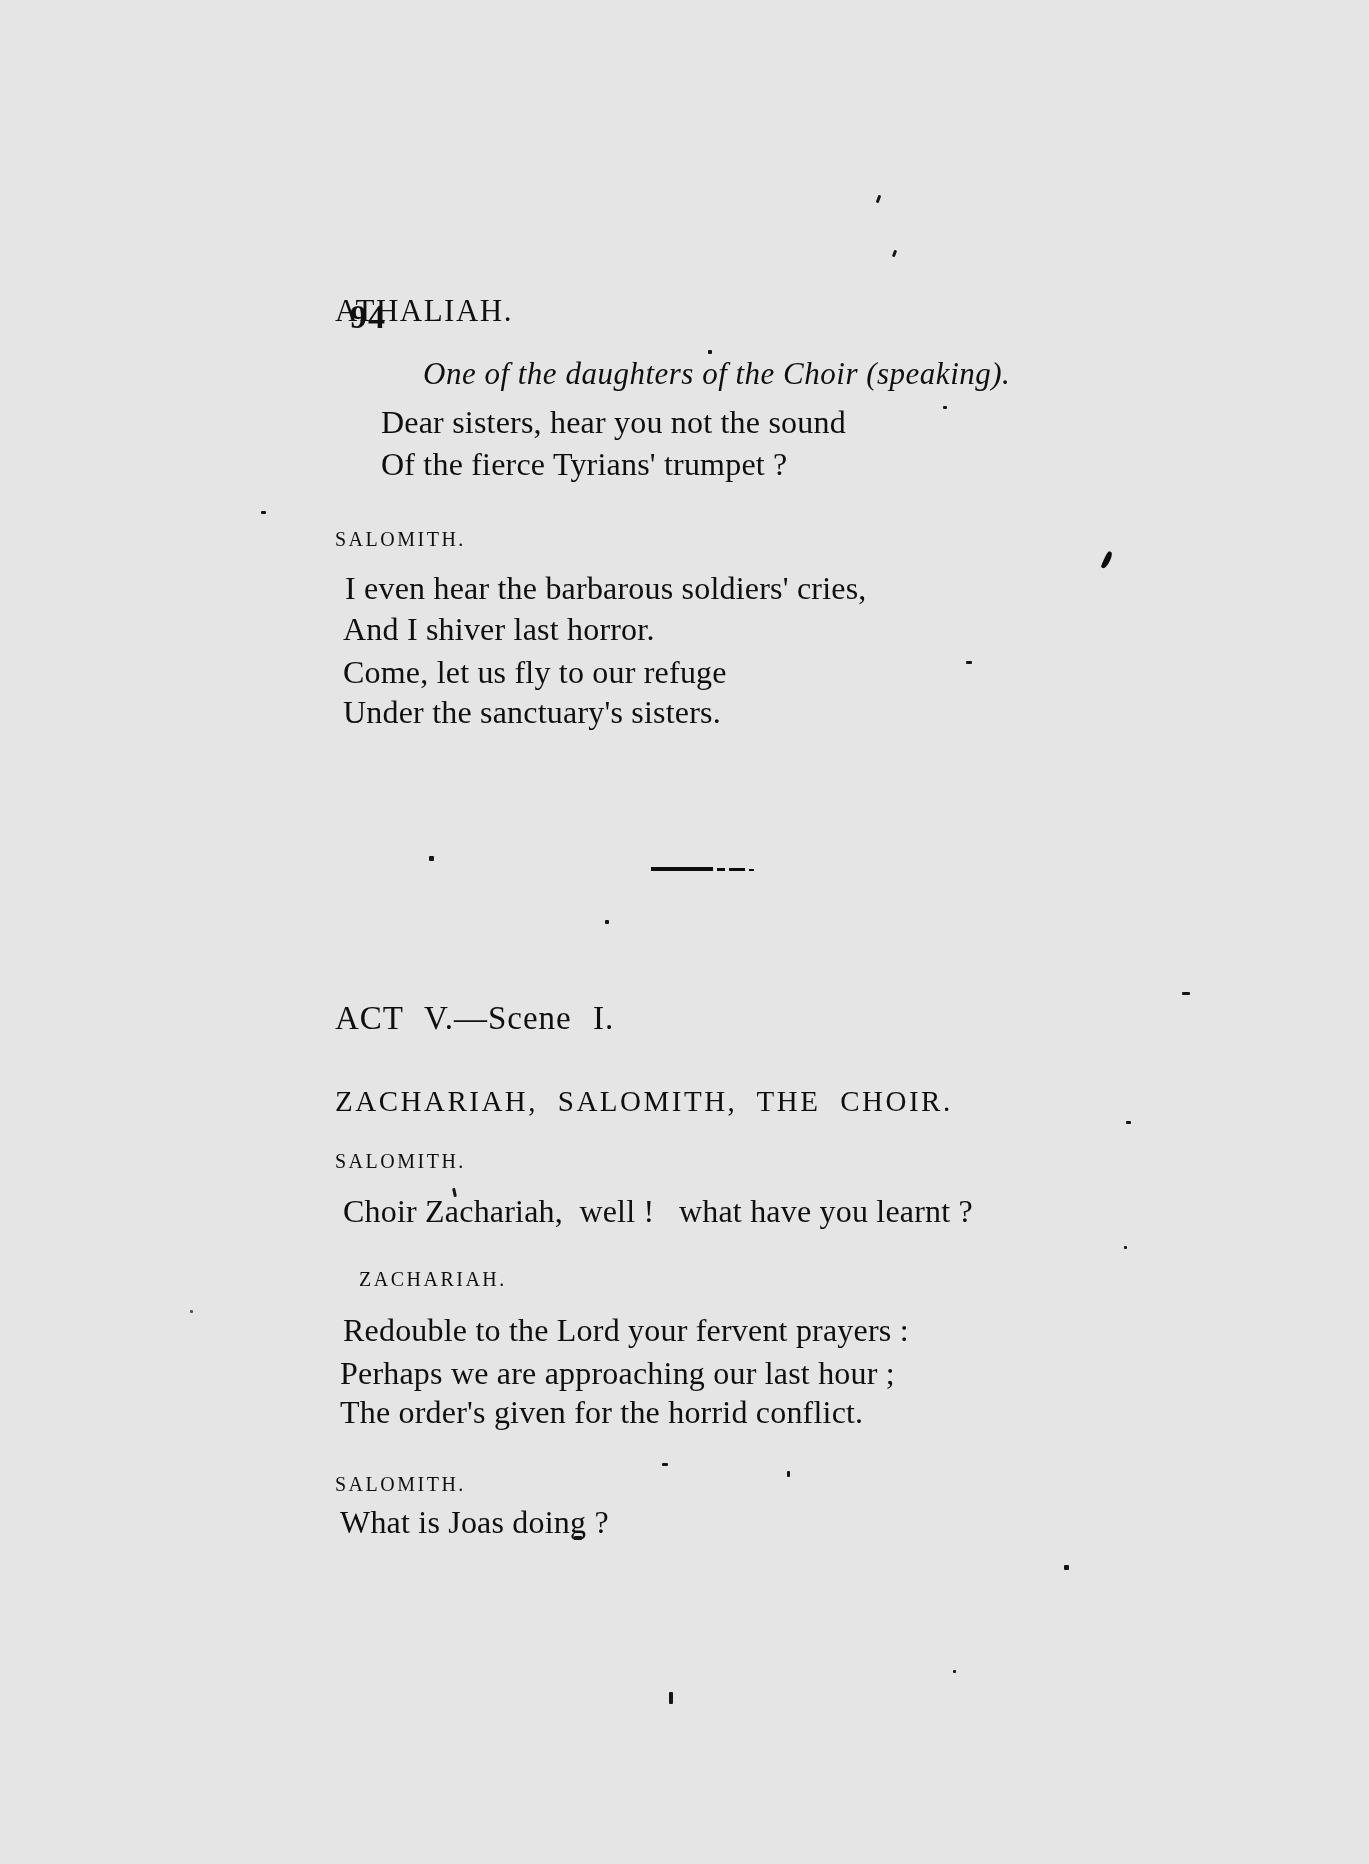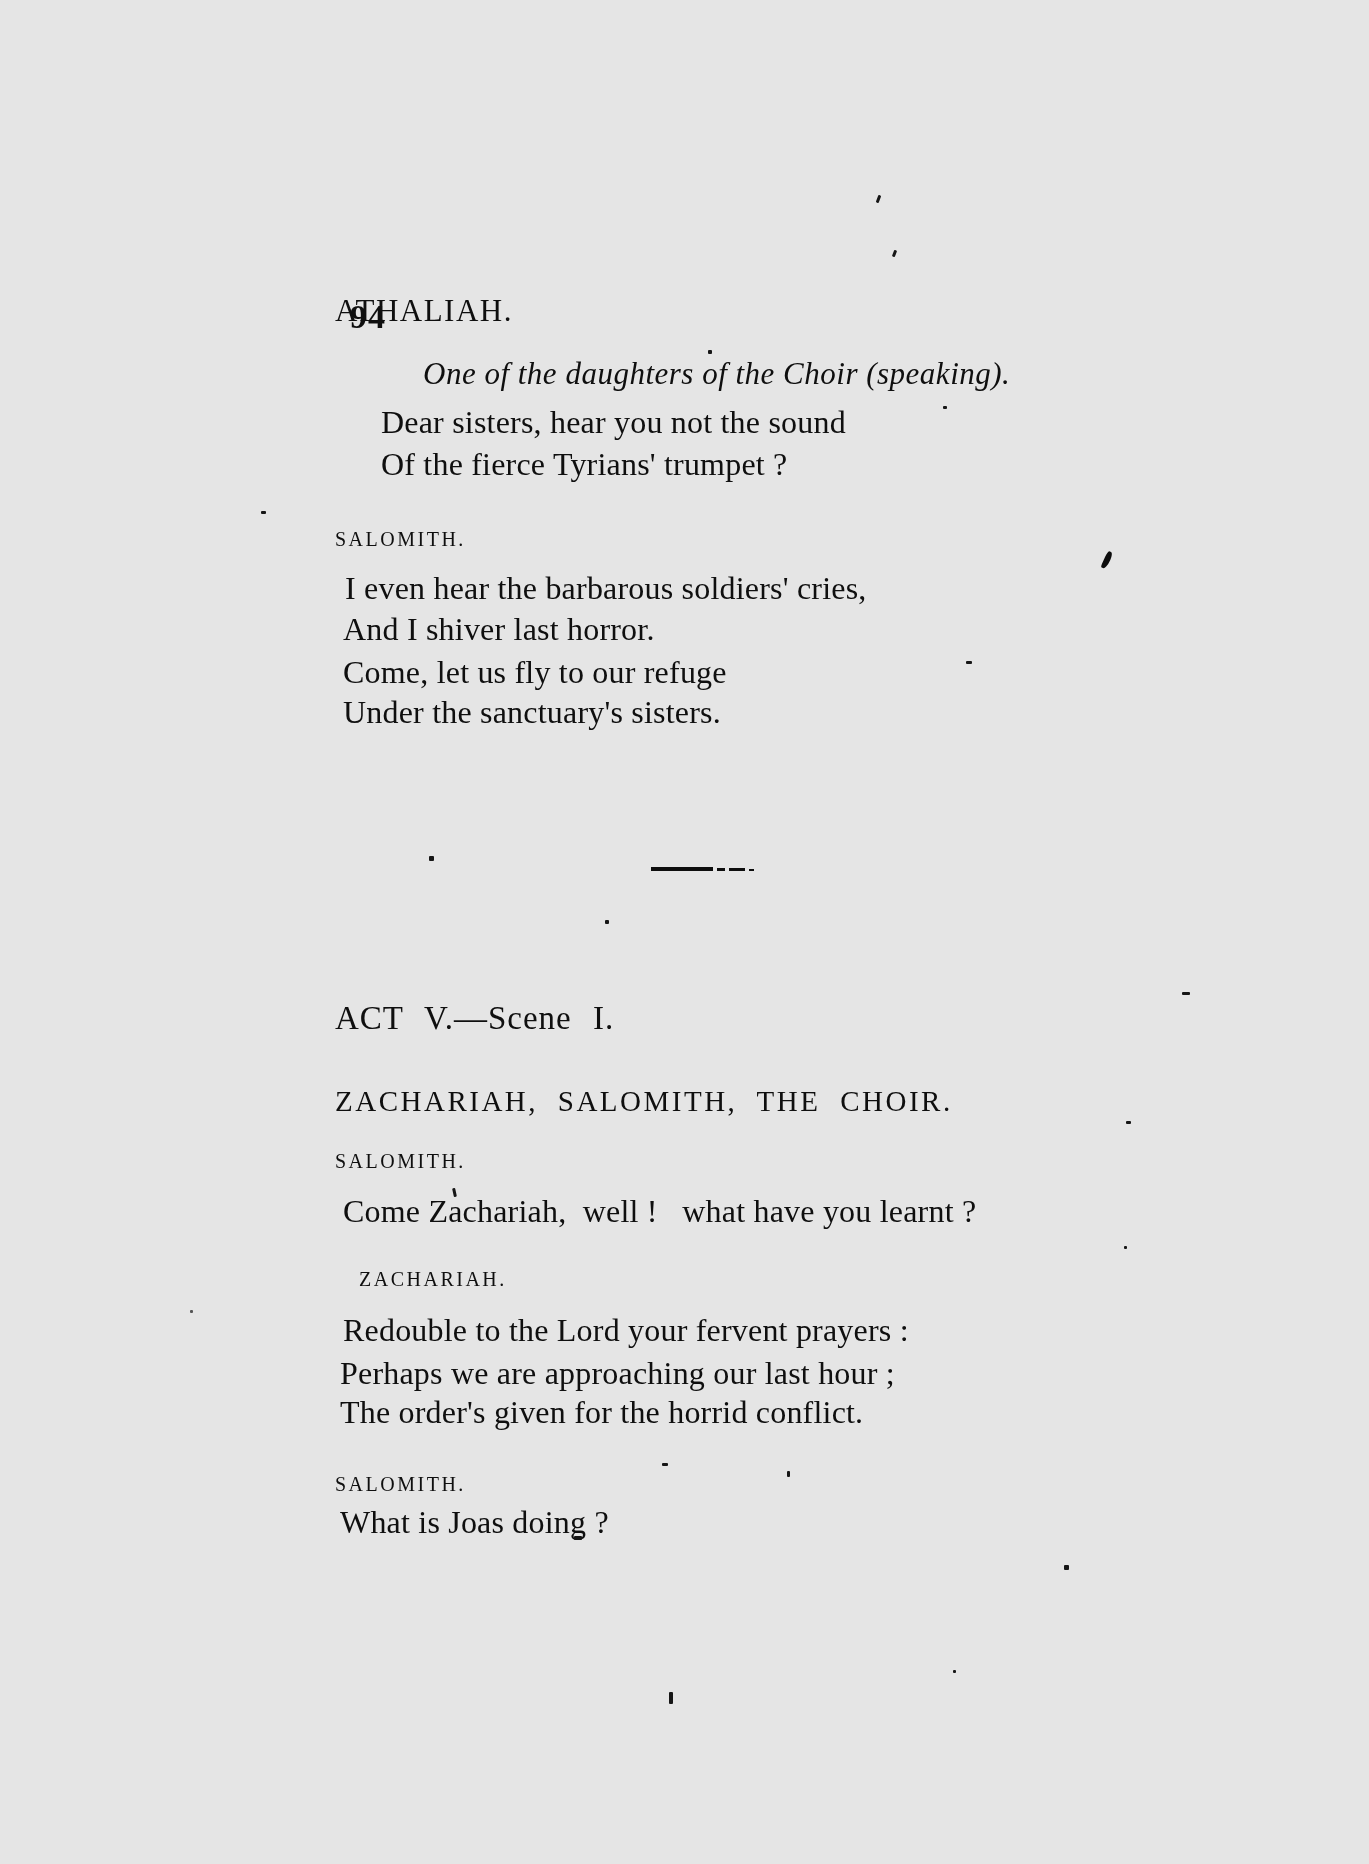--- a/index.html
+++ b/index.html
@@ -55,21 +55,21 @@
 
   <span class="rule-seg" style="left:651px;top:867px;width:62px;height:4px"></span>
   <span class="rule-seg" style="left:717px;top:868px;width:8px;height:3px"></span>
   <span class="rule-seg" style="left:729px;top:868px;width:16px;height:3px"></span>
   <span class="rule-seg" style="left:749px;top:869px;width:5px;height:2px"></span>
 
   <div class="ln acttitle center" style="top:1000px">ACT V.—Scene I.</div>
   <div class="ln characters center" style="top:1085px">ZACHARIAH, SALOMITH, THE CHOIR.</div>
 
   <div class="ln speaker center" style="top:1150px">SALOMITH.</div>
-  <div class="ln body" style="left:343px;top:1193px">Come Zachariah,  well !   what have you learnt ?</div>
+  <div class="ln body" style="left:343px;top:1193px">Choir Zachariah,  well !   what have you learnt ?</div>
 
   <div class="ln speaker center" style="top:1268px;padding-left:24px">ZACHARIAH.</div>
   <div class="ln body" style="left:343px;top:1312px">Redouble to the Lord your fervent prayers :</div>
   <div class="ln body" style="left:340px;top:1355px">Perhaps we are approaching our last hour ;</div>
   <div class="ln body" style="left:340px;top:1394px">The order's given for the horrid conflict.</div>
 
   <div class="ln speaker center" style="top:1473px">SALOMITH.</div>
   <div class="ln body" style="left:340px;top:1504px">What is Joas doing ?</div>
 
   <i class="speck" style="left:877px;top:195px;width:3px;height:8px;transform:rotate(20deg)"></i>

